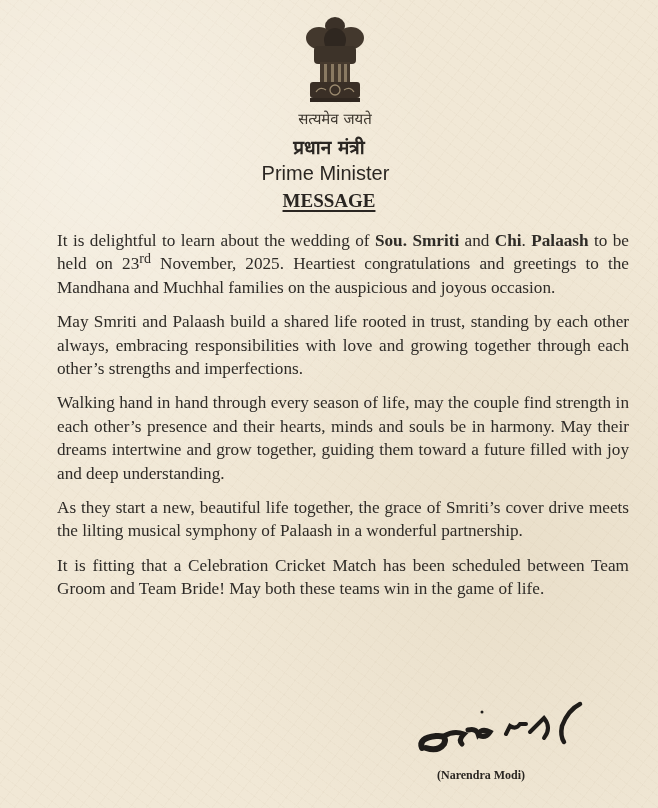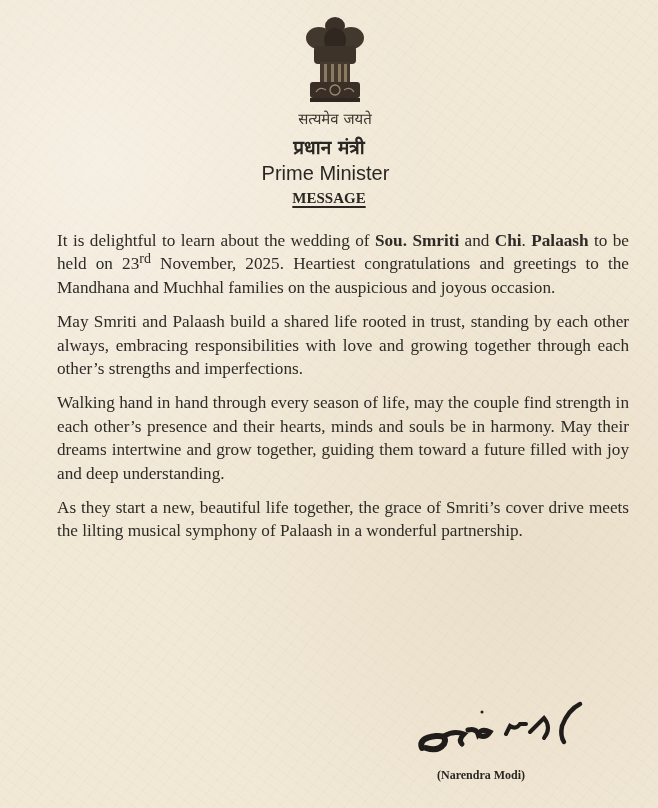--- a/index.html
+++ b/index.html
@@ -67,21 +67,21 @@
       color: #2a2622;
     }
     .msg-heading {
       position: absolute;
       left: 0;
       width: 658px;
       top: 190px;
       text-align: center;
       font-family: "Liberation Serif", serif;
       font-weight: bold;
-      font-size: 15px;
+      font-size: 19px;
       color: #2a2622;
     }
     .msg-heading span {
       text-decoration: underline;
       text-underline-offset: 3px;
       text-decoration-thickness: 2px;
     }
     .body-text {
       position: absolute;
       left: 57px;
@@ -147,20 +147,21 @@
 
 <div class="hindi-title">प्रधान मंत्री</div>
 <div class="en-title">Prime Minister</div>
 <div class="msg-heading"><span>MESSAGE</span></div>
 
 <div class="body-text">
   <p><span>It is delightful to learn about the wedding of </span><b><span>Sou. </span><span>Smriti</span></b><span> and </span><b>Chi</b><span>.</span><b> Palaash</b><span> to be held on 23</span><sup>rd</sup><span> November, 2025. Heartiest congratulations and greetings to the Mandhana and Muchhal families on the auspicious and joyous occasion.</span></p>
   <p>May Smriti and Palaash build a shared life rooted in trust, standing by each other always, embracing responsibilities with love and growing together through each other’s strengths and imperfections.</p>
   <p>Walking hand in hand through every season of life, may the couple find strength in each other’s presence and their hearts, minds and souls be in harmony. May their dreams intertwine and grow together, guiding them toward a future filled with joy and deep understanding.</p>
   <p>As they start a new, beautiful life together, the grace of Smriti’s cover drive meets the lilting musical symphony of Palaash in a wonderful partnership.</p>
+  <p>It is fitting that a Celebration Cricket Match has been scheduled between Team Groom and Team Bride! May both these teams win in the game of life.</p>
 </div>
 
 <div class="signature">
   <svg width="200" height="60" viewBox="0 0 200 60">
     <path d="M12 48 q-4 -10 14 -12 q12 -1 8 8 q-6 8 -18 4" stroke="#1f1c19" stroke-width="6" fill="none" stroke-linecap="round"></path>
     <path d="M34 36 q10 -6 20 -2 q-6 6 -2 10" stroke="#1f1c19" stroke-width="5" fill="none" stroke-linecap="round"></path>
     <path d="M58 30 q8 -2 10 4 q4 -6 12 -2 q-4 6 -10 4" stroke="#1f1c19" stroke-width="5" fill="none" stroke-linecap="round"></path>
     <path d="M96 34 l4 -8 q6 4 10 -2 l6 0" stroke="#1f1c19" stroke-width="4" fill="none" stroke-linecap="round"></path>
     <path d="M120 32 q8 -8 14 -14 q8 10 0 20" stroke="#1f1c19" stroke-width="4" fill="none" stroke-linecap="round"></path>
     <path d="M170 4 q-12 6 -18 22 q-2 10 2 16" stroke="#1f1c19" stroke-width="4.5" fill="none" stroke-linecap="round"></path>

